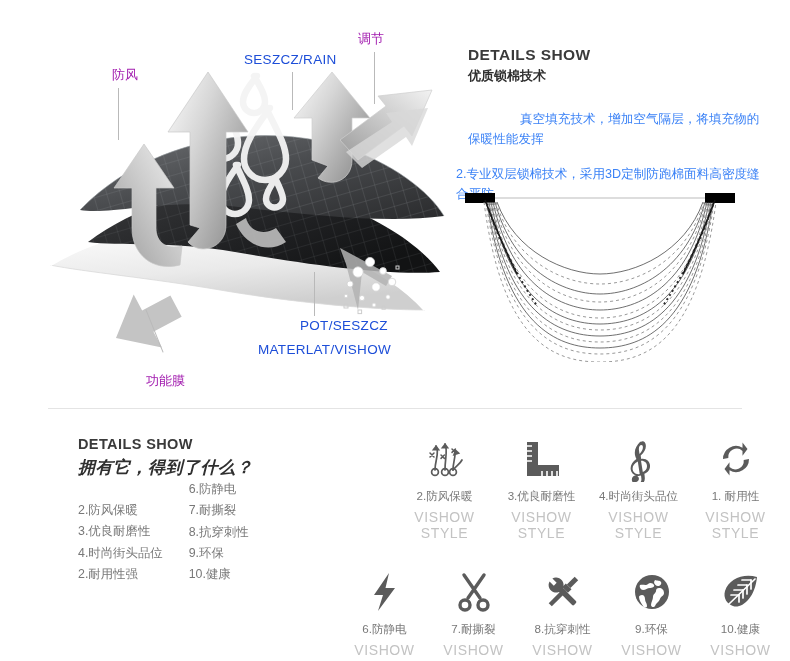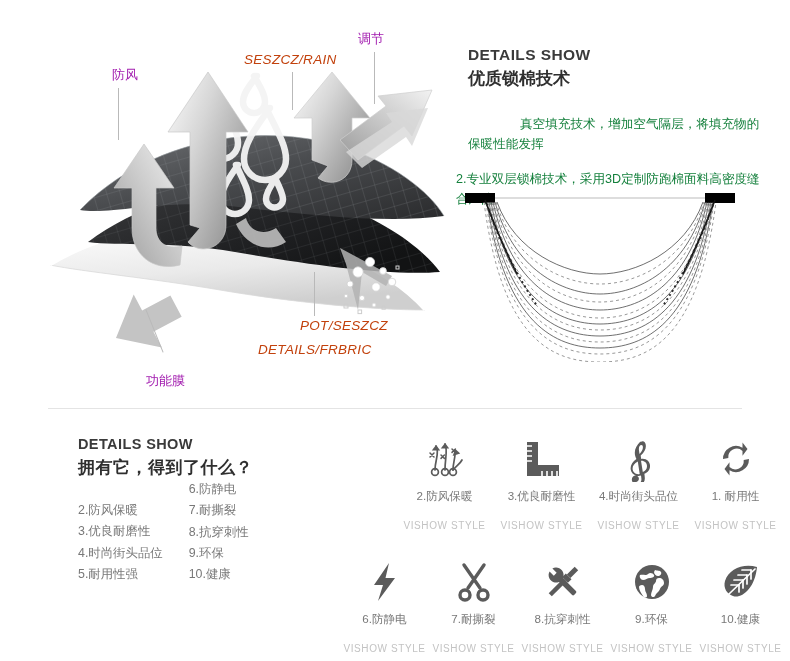--- a/index.html
+++ b/index.html
@@ -13,58 +13,58 @@
 
   
   #top-section{ position:absolute; left:0; top:0; width:790px; height:400px; }
 
   
   #illustration{ position:absolute; left:40px; top:10px; width:410px; height:385px; }
   #illo-svg{ position:absolute; left:0; top:0; }
 
   .callout{ position:absolute; font-size:13px; color:#a21caf; white-space:nowrap;
             font-family:"Liberation Sans","DejaVu Sans",sans-serif; }
-  .callout.en{ color:#c2410c; font-size:13.5px; letter-spacing:.3px;font-style:italic; }
+  .callout.en{ color:#1d4ed8; font-size:13.5px; letter-spacing:.3px; }
   .leader{ position:absolute; background:#b9b9b9; width:1px; }
 
   
   #details-panel{ position:absolute; left:468px; top:46px; width:300px; }
   .ds-title{ font-size:15.5px; font-weight:bold; color:#3a3a3a; letter-spacing:.4px;
              font-family:"Liberation Sans","DejaVu Sans",sans-serif; }
-  .ds-sub{ font-size:17px; font-weight:bold; color:#2f2f2f; margin-top:3px;
+  .ds-sub{ font-size:13px; font-weight:bold; color:#2f2f2f; margin-top:3px;
            font-family:"Liberation Sans","DejaVu Sans",sans-serif; }
-  .ds-body{ font-size:12.6px; color:#15803d; line-height:1.55; }
+  .ds-body{ font-size:12.6px; color:#3b82f6; line-height:1.55; }
   #para1{ margin-top:25px; text-indent:52px; }
   #para2{ margin-top:16px; margin-left:-12px; }
 
   
   #thread-wrap{ position:absolute; left:455px; top:182px; width:320px; height:180px; }
 
   
   #divider{ position:absolute; left:48px; top:408px; width:694px; height:1px;
             background:#e4e4e4; }
 
   
   #bottom-section{ position:absolute; left:0; top:414px; width:790px; height:247px; }
 
   #bottom-head{ position:absolute; left:78px; top:22px; }
   #bottom-head .ds-title{ font-size:14.5px; }
-  #bottom-head .ds-sub{ font-size:17px; margin-top:4px; letter-spacing:.5px; }
+  #bottom-head .ds-sub{ font-size:17px; margin-top:4px; letter-spacing:.5px;font-style:italic; }
 
   #feature-lists{ position:absolute; left:78px; top:86px; display:flex; gap:26px; }
   .flist{ list-style:none; font-size:12.4px; color:#787878; line-height:1.72; }
   .flist li{ white-space:nowrap; }
 
   
   #icon-area{ position:absolute; left:396px; top:14px; width:390px; }
   .icon-row{ display:flex; }
   .icon-cell{ text-align:center; }
   .icon-glyph{ height:62px; display:flex; align-items:center; justify-content:center; }
   .icon-label{ font-size:11.6px; color:#787878; white-space:nowrap; line-height:1.1; }
-  .icon-sub{ font-size:10px; color:#c3c3c3; letter-spacing:.6px; margin-top:17px;
+  .icon-sub{ font-size:14px; color:#c3c3c3; letter-spacing:.6px; margin-top:6px;
              font-family:"Liberation Sans","DejaVu Sans",sans-serif; }
   #icon-row-1 .icon-cell{ width:97px; }
   #icon-row-2{ margin-top:20px; margin-left:-56px; }
   #icon-row-2 .icon-cell{ width:89px; }
   .ico{ fill:#5b5b5b; }
 </style>
 </head>
 <body>
 
 <div id="top-section">
@@ -200,21 +200,21 @@
 
     <span class="callout en" style="left:204px; top:42px;">SESZCZ/RAIN</span>
     <div class="leader" style="left:252px; top:62px; height:38px;"></div>
 
     <span class="callout" style="left:318px; top:20px;">调节</span>
     <div class="leader" style="left:334px; top:42px; height:52px;"></div>
 
     <span class="callout en" style="left:260px; top:308px;">POT/SESZCZ</span>
     <div class="leader" style="left:274px; top:262px; height:44px;"></div>
 
-    <span class="callout en" style="left:218px; top:332px;">DETAILS/FRBRIC</span>
+    <span class="callout en" style="left:218px; top:332px;">MATERLAT/VISHOW</span>
 
     <span class="callout" style="left:106px; top:346px;margin-top:16px;">功能膜</span>
     <div class="leader" style="left:114px; top:298px; height:46px; transform:rotate(-22deg);"></div>
   </div>
 
   <div id="details-panel">
     <div class="ds-title">DETAILS SHOW</div>
     <div class="ds-sub">优质锁棉技术</div>
     <p id="para1" class="ds-body">真空填充技术，增加空气隔层，将填充物的保暖性能发挥</p>
     <p id="para2" class="ds-body">2.专业双层锁棉技术，采用3D定制防跑棉面料高密度缝合严防</p>
@@ -265,21 +265,21 @@
   <div id="bottom-head">
     <div class="ds-title">DETAILS SHOW</div>
     <div class="ds-sub">拥有它，得到了什么？</div>
   </div>
 
   <div id="feature-lists">
     <ul class="flist">
       <li>2.防风保暖</li>
       <li>3.优良耐磨性</li>
       <li>4.时尚街头品位</li>
-      <li>5.耐用性强</li>
+      <li>2.耐用性强</li>
     </ul>
     <ul class="flist" style="margin-top:-21px;">
       <li>6.防静电</li>
       <li>7.耐撕裂</li>
       <li>8.抗穿刺性</li>
       <li>9.环保</li>
       <li>10.健康</li>
     </ul>
   </div>
 

